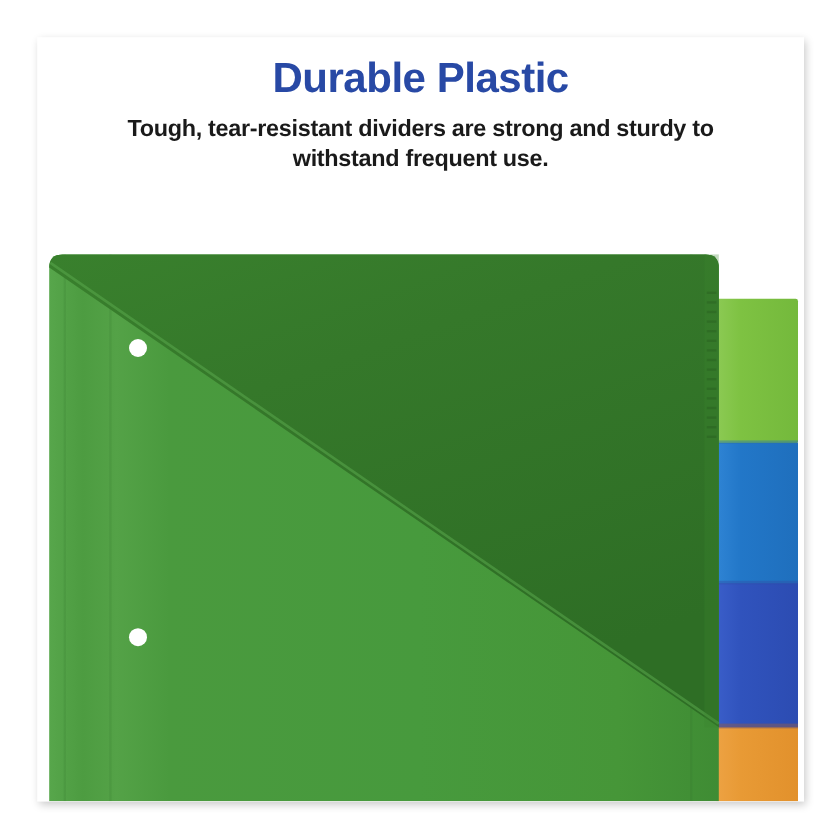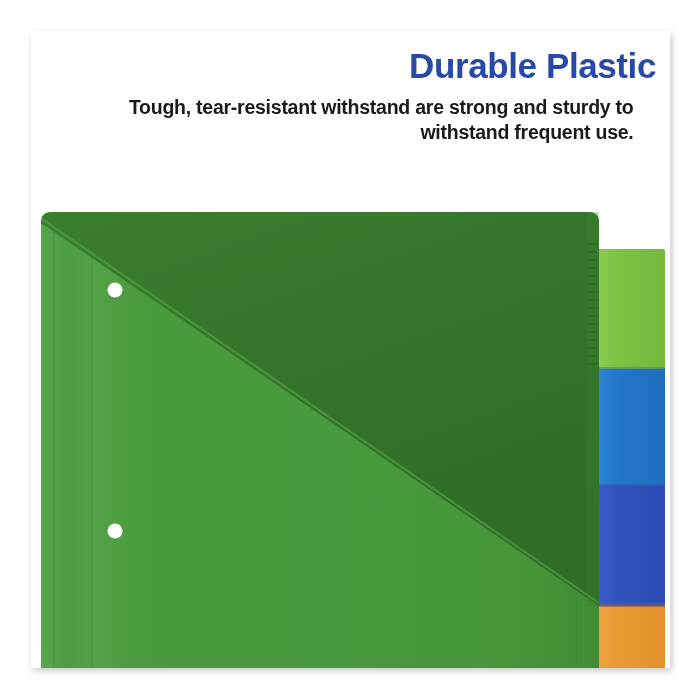--- a/index.html
+++ b/index.html
@@ -32,21 +32,21 @@
     box-shadow: 2px 3px 7px rgba(0,0,0,0.22);
     overflow: hidden;
   }
 
   
   .headline-block {
     position: absolute;
     left: 0;
     top: 16px;
     width: 100%;
-    text-align: right;
+    text-align: center;
     padding: 0 14px;
     box-sizing: border-box;
   }
   .headline {
     margin: 0;
     font-size: 35px;
     font-weight: bold;
     letter-spacing: -0.4px;
     line-height: 1.08;
     color: #2849a5;
@@ -79,21 +79,21 @@
 </head>
 <body>
 
 <div class="screenshot">
 
   <div class="product-card">
 
     <div class="headline-block">
       <h1 class="headline">Durable Plastic</h1>
       <p class="subhead">
-        <span>Tough, tear-resistant withstand are strong and sturdy</span>
+        <span>Tough, tear-resistant dividers are strong and sturdy</span>
         <span>to withstand frequent use.</span>
       </p>
     </div>
 
     <div class="product-photo">
       <svg width="639" height="489" viewBox="0 0 639 489" xmlns="http://www.w3.org/2000/svg">
         <defs>
 
           <linearGradient id="bodySheen" x1="0" y1="0" x2="1" y2="0">
             <stop offset="0%" stop-color="#57a64b"></stop>

